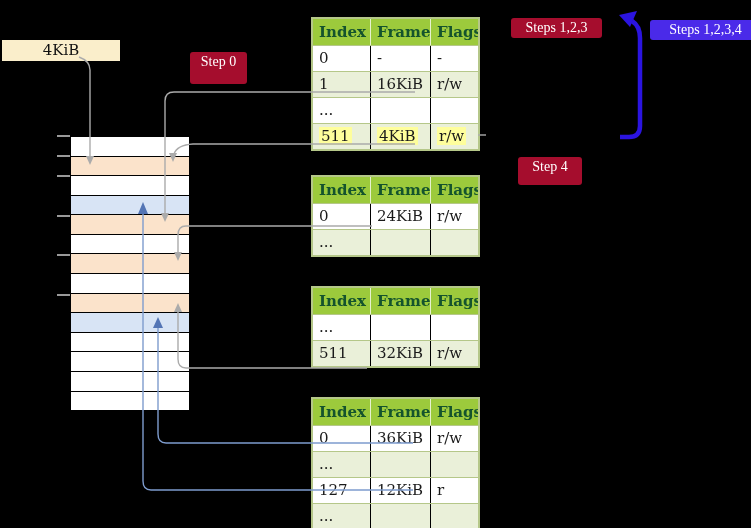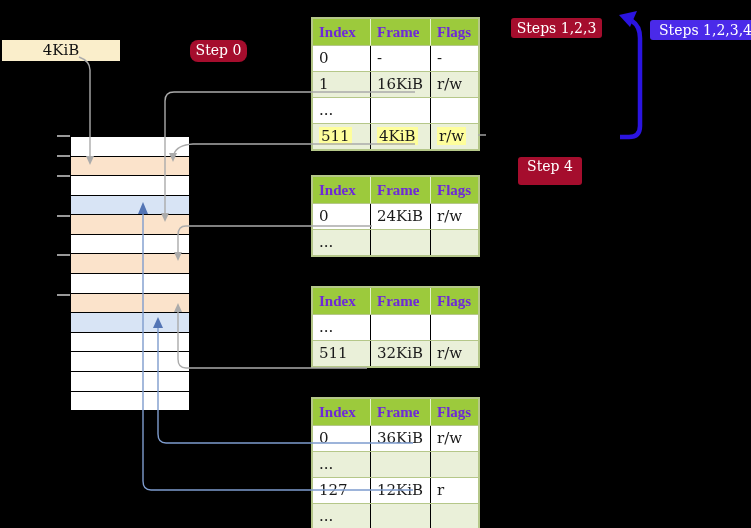--- a/index.html
+++ b/index.html
@@ -12,40 +12,40 @@
   .mrow{flex:1;border-top:1px solid #000;}
   .mrow:first-child{border-top:none;}
   .mrow.peach{background:var(--mem-peach);}
   .mrow.blue{background:var(--mem-blue);}
   .mrow.white{background:#ffffff;}
   .tick{position:absolute;left:57px;width:13px;height:2px;background:var(--tick-gray);}
 
   
   #mem-label{position:absolute;left:2px;top:40px;width:118px;height:21px;background:var(--mem-label-bg);
              color:#111;font-size:15px;line-height:21px;text-align:center;}
-  .badge{position:absolute;color:#fff;font-size:14px;text-align:center;border-radius:3px;}
+  .badge{position:absolute;color:#fff;font-size:14px;text-align:center;border-radius:3px;font-family:Liberation Serif, serif;}
   .badge.red{background:var(--badge-red);}
   .badge.blue{background:var(--badge-blue);}
-  #badge-step0{left:190px;top:40px;width:57px;height:22px;line-height:20px;border-radius:8px;}
+  #badge-step0{left:190px;top:52px;width:57px;height:32px;line-height:20px;}
   #badge-steps123{left:511px;top:18px;width:91px;height:20px;line-height:20px;}
   #badge-steps1234{left:650px;top:20px;width:111px;height:20px;line-height:20px;}
   #badge-step4{left:518px;top:157px;width:64px;height:28px;line-height:19px;}
 
   
   .ptable{position:absolute;left:311px;width:169px;border:2px solid var(--table-border);
           background:#fff;box-sizing:border-box;}
   #table-0{top:17px;} #table-1{top:175px;} #table-2{top:286px;} #table-3{top:397px;}
   .trow{display:grid;grid-template-columns:57px 60px 48px;height:25px;border-top:1px solid var(--table-border);}
   .trow.thead{height:26px;border-top:none;background:var(--table-header-green);}
   .trow.shade{background:var(--table-row-green);}
   .tcell{padding-left:6px;line-height:24px;font-size:15px;color:#1a1a1a;
          border-left:1px solid #000;overflow:hidden;white-space:nowrap;box-sizing:border-box;}
   .tcell:first-child{border-left:none;}
-  .thead .tcell{color:#6d28d9;font-weight:bold;font-size:15px;line-height:26px;
-                border-left:1px solid rgba(255,255,255,.75);font-family:Liberation Serif, serif;}
+  .thead .tcell{color:#14532d;font-weight:bold;font-size:15px;line-height:26px;
+                border-left:1px solid rgba(255,255,255,.75);}
   .thead .tcell:first-child{border-left:none;}
   .hl{background:var(--highlight-yellow);padding:0 2px;}
 
   
   #overlay{position:absolute;left:0;top:0;pointer-events:none;}
   .cgray{stroke:var(--connector-gray);stroke-width:1.4;fill:none;}
   .cgray-head{fill:var(--connector-gray);stroke:none;}
   .cblue{stroke:var(--connector-blue);stroke-width:1.4;fill:none;}
   .cblue-head{fill:var(--connector-blue-head);stroke:none;}
   .big-arrow{stroke:var(--arrow-blue);stroke-width:4.5;fill:none;}

